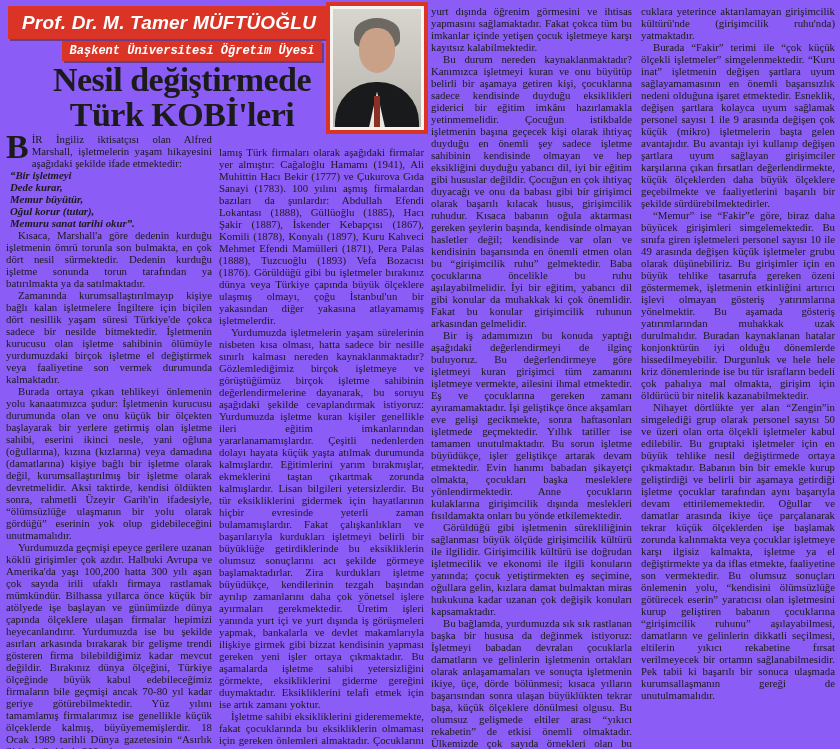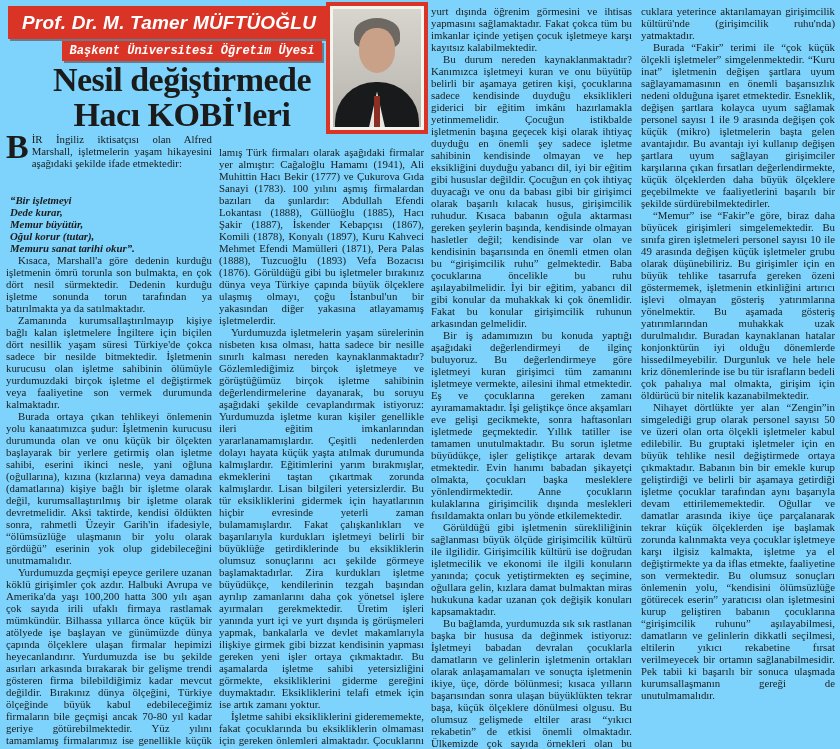--- a/index.html
+++ b/index.html
@@ -1,16 +1,16 @@
 <!DOCTYPE html>
 <html lang="tr"><head>
 <meta charset="utf-8">
 <style>
   html,body{margin:0;padding:0;}
-  .page{position:relative;width:840px;height:749px;background:#7dd3fc;overflow:hidden;
+  .page{position:relative;width:840px;height:749px;background:#8b5cf6;overflow:hidden;
         font-family:"Liberation Serif", serif;color:#1b1b1b;}
   
   .banner{position:absolute;background:#d93425;color:#fff;text-align:center;
           font-family:"Liberation Sans", sans-serif;font-weight:bold;font-style:italic;
           box-shadow:2px 2px 0 rgba(70,20,12,.45);}
   .banner-primary{left:8px;top:6px;width:322px;height:33px;line-height:33px;font-size:19px;letter-spacing:.2px;}
   .banner-secondary{left:62px;top:41px;width:260px;height:20px;line-height:20px;font-size:12px;font-family:Liberation Mono, monospace;}
   
   .headline{position:absolute;left:16px;top:62px;width:332px;text-align:center;
             font-weight:bold;font-size:34px;line-height:35px;letter-spacing:-0.5px;}
@@ -26,21 +26,21 @@
   .shirt{position:absolute;bottom:0;left:41%;width:18%;height:30%;background:#e9e6df;
          clip-path:polygon(50% 0,0 100%,100% 100%);}
   .tie{position:absolute;bottom:0;left:46.5%;width:7%;height:26%;background:#8c2f24;}
   
   .col{position:absolute;font-size:10.8px;line-height:12px;text-align:justify;}
   .col p{margin:0;text-indent:12px;}
   .col p.noindent{text-indent:0;}
   .col p.dropcap-para{text-indent:0;}
   .dropcap{float:left;font-weight:bold;font-size:34px;line-height:26px;padding:1px 3px 0 0;}
   .dropcap-para b{font-weight:normal;}
-  .poem{font-weight:bold;font-style:italic;padding-left:4px;margin-top:25px;}
+  .poem{font-weight:bold;font-style:italic;padding-left:4px;}
   .quatrain{padding-left:10px;}
   .poem div,.quatrain div{text-indent:0;}
   #col1{left:6px;top:133px;width:206px;height:612px;}
   #col2{left:219px;top:146px;width:205px;height:612px;}
   #col3{left:431px;top:5px;width:201px;height:740px;}
   #col4{left:641px;top:5px;width:194px;height:740px;}
 </style>
 </head>
 <body>
 
@@ -49,21 +49,21 @@
   <div class="banner banner-primary">
     <span>Prof. Dr. M. Tamer MÜFTÜOĞLU</span>
   </div>
 
   <div class="banner banner-secondary">
     <span>Başkent Üniversitesi Öğretim Üyesi</span>
   </div>
 
   <div class="headline">
     <div>Nesil değiştirmede</div>
-    <div>Hacı KOBİ'leri</div>
+    <div>Türk KOBİ'leri</div>
   </div>
 
   <div class="photo-frame">
     <div class="photo">
       <div class="hair"></div>
       <div class="face"></div>
       <div class="suit"></div>
       <div class="shirt"></div>
       <div class="tie"></div>
     </div>

